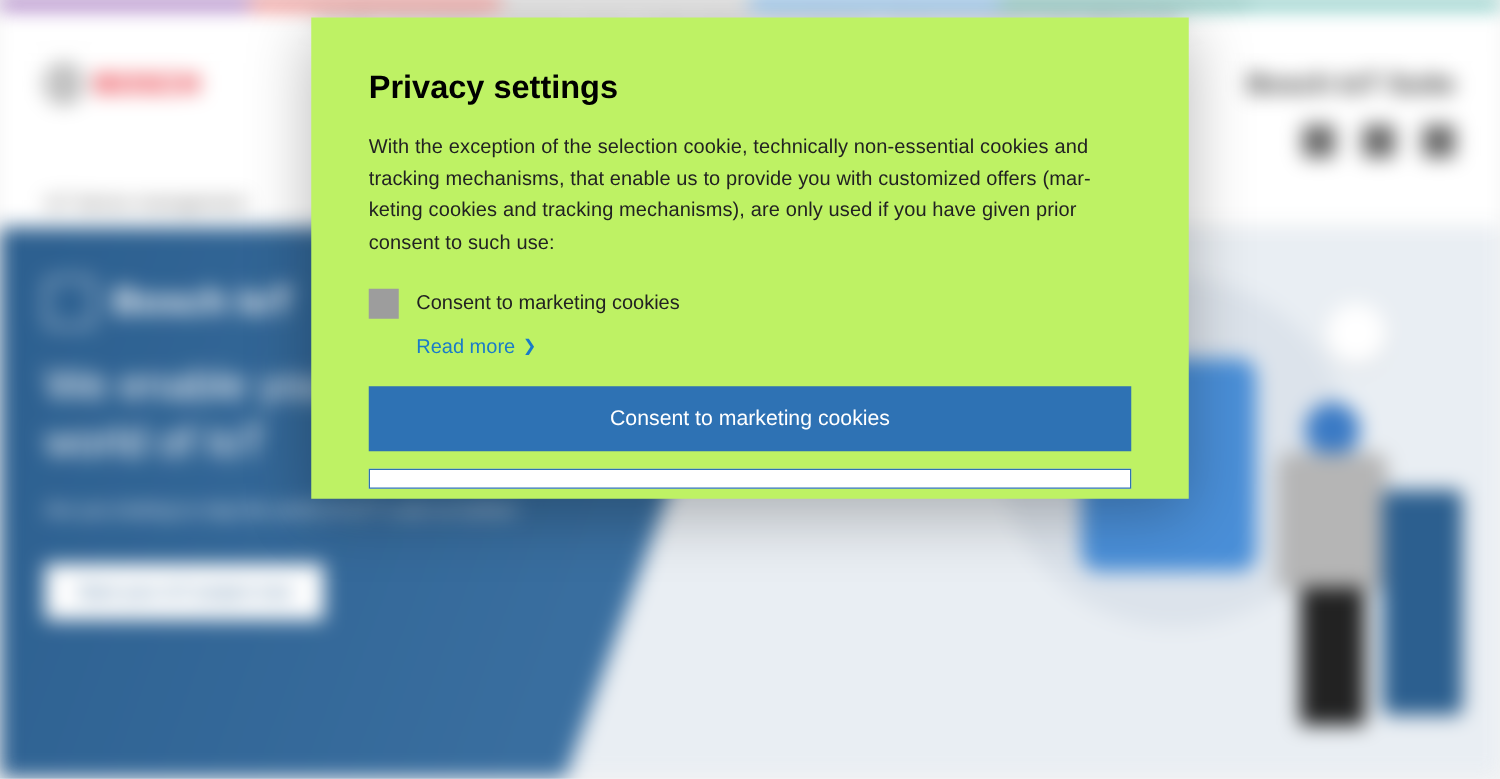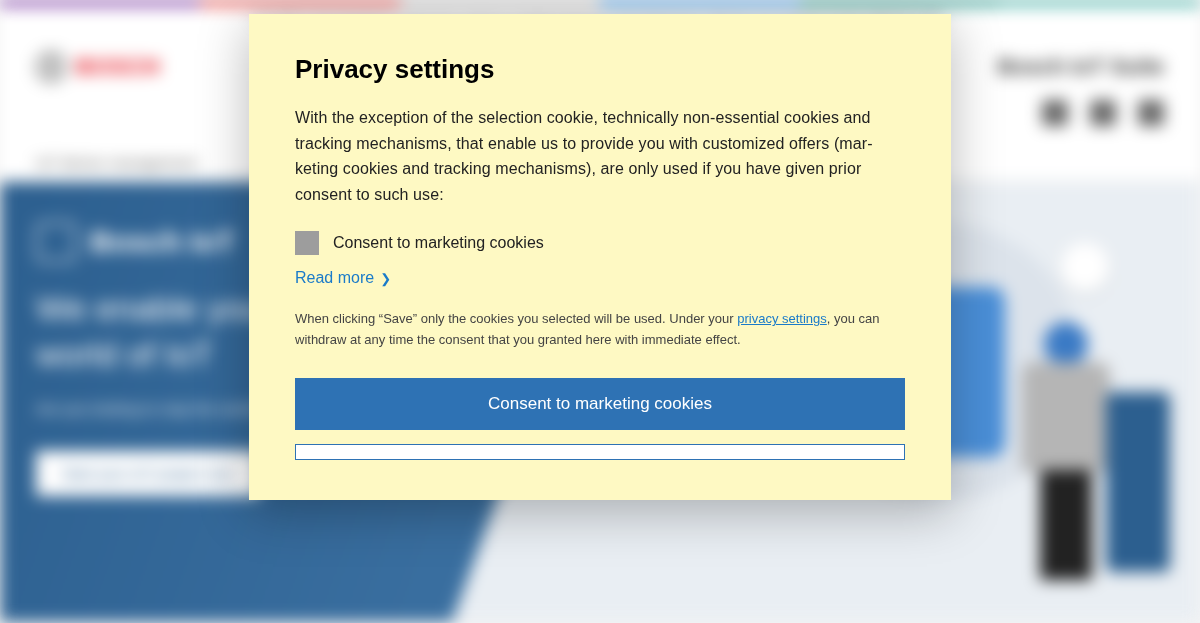--- a/index.html
+++ b/index.html
@@ -33,27 +33,27 @@
 .robot { position: absolute; left: 115px; top: 95px; width: 140px; height: 170px; background: #4a8fd8; border-radius: 14px; }
 .person { position: absolute; right: 60px; top: 130px; }
 .p-head { width: 44px; height: 44px; background: #3a7ac5; border-radius: 50%; margin: 0 auto; }
 .p-body { width: 88px; height: 110px; background: #b5b5b5; border-radius: 12px 12px 6px 6px; margin-top: -4px; }
 .p-legs { width: 52px; height: 110px; background: #222; margin: -2px auto 0; }
 .panel { position: absolute; right: 0; top: 200px; width: 64px; height: 180px; background: #2c5f8f; border-radius: 6px; }
 .chip { position: absolute; width: 50px; height: 50px; background: #fff; border-radius: 50%; box-shadow: 0 2px 6px rgba(0,0,0,.15); }
 .c1 { right: 330px; top: 0; } .c2 { right: 60px; top: 50px; } .c3 { right: 310px; top: 70px; background: #4a8fd8; }
 
 
-.modal { position: absolute; left: 249px; top: 14px; width: 702px; background: #fef9c3; box-shadow: 0 12px 48px rgba(0,0,0,.28); padding: 40px 46px 40px; }
+.modal { position: absolute; left: 249px; top: 14px; width: 702px; background: #bef264; box-shadow: 0 12px 48px rgba(0,0,0,.28); padding: 40px 46px 8px; }
 .modal h2 { font-size: 26px; font-weight: 700; color: #000; margin-bottom: 20px; }
 .modal .para { font-size: 16px; line-height: 1.6; color: #222; margin-bottom: 24px; letter-spacing: .1px; }
 .consent-row { display: flex; align-items: center; gap: 14px; margin-bottom: 14px; }
 .checkbox { width: 24px; height: 24px; background: #9d9d9d; cursor: pointer; flex-shrink: 0; }
 .consent-label { font-size: 16px; color: #222; }
-.readmore { display: inline-flex; align-items: center; gap: 6px; color: #1a7bc9; font-size: 16px; margin-bottom: 22px; cursor: pointer; }
+.readmore { display: inline-flex; align-items: flex-start; gap: 6px; color: #1a7bc9; font-size: 16px; margin-left: 38px; margin-bottom: 22px; cursor: pointer; }
 .readmore .chev { font-size: 13px; }
 .fine { font-size: 13px; line-height: 1.55; color: #444; margin-bottom: 28px; }
 .fine a { color: #1a7bc9; text-decoration: underline; cursor: pointer; }
 .btn-primary { width: 100%; background: #2e72b4; color: #fff; border: none; padding: 16px; font-size: 17px; cursor: pointer; margin-bottom: 14px; }
 .btn-secondary { width: 100%; background: #fff; border: 1px solid #2e72b4; height: 16px; }
 </style>
 </head>
 <body>
 
 <div class="bg">
@@ -109,18 +109,15 @@
   <h2>Privacy settings</h2>
   <p class="para">With the exception of the selection cookie, technically non-essential cookies and tracking mechanisms, that enable us to provide you with customized offers (mar­keting cookies and tracking mechanisms), are only used if you have given prior consent to such use:</p>
   <div class="consent-row">
     <div class="checkbox"></div>
     <span class="consent-label">Consent to marketing cookies</span>
   </div>
   <div class="readmore">
     <span>Read more</span>
     <span class="chev">❯</span>
   </div>
-  <p class="fine">
-    <span>When clicking “Save” only the cookies you selected will be used. Under your </span><a>privacy settings</a><span>, you can with­draw at any time the consent that you granted here with immediate effect.</span>
-  </p>
   <button class="btn-primary">Consent to marketing cookies</button>
   <div class="btn-secondary"></div>
 </div>
 
 </body></html>

